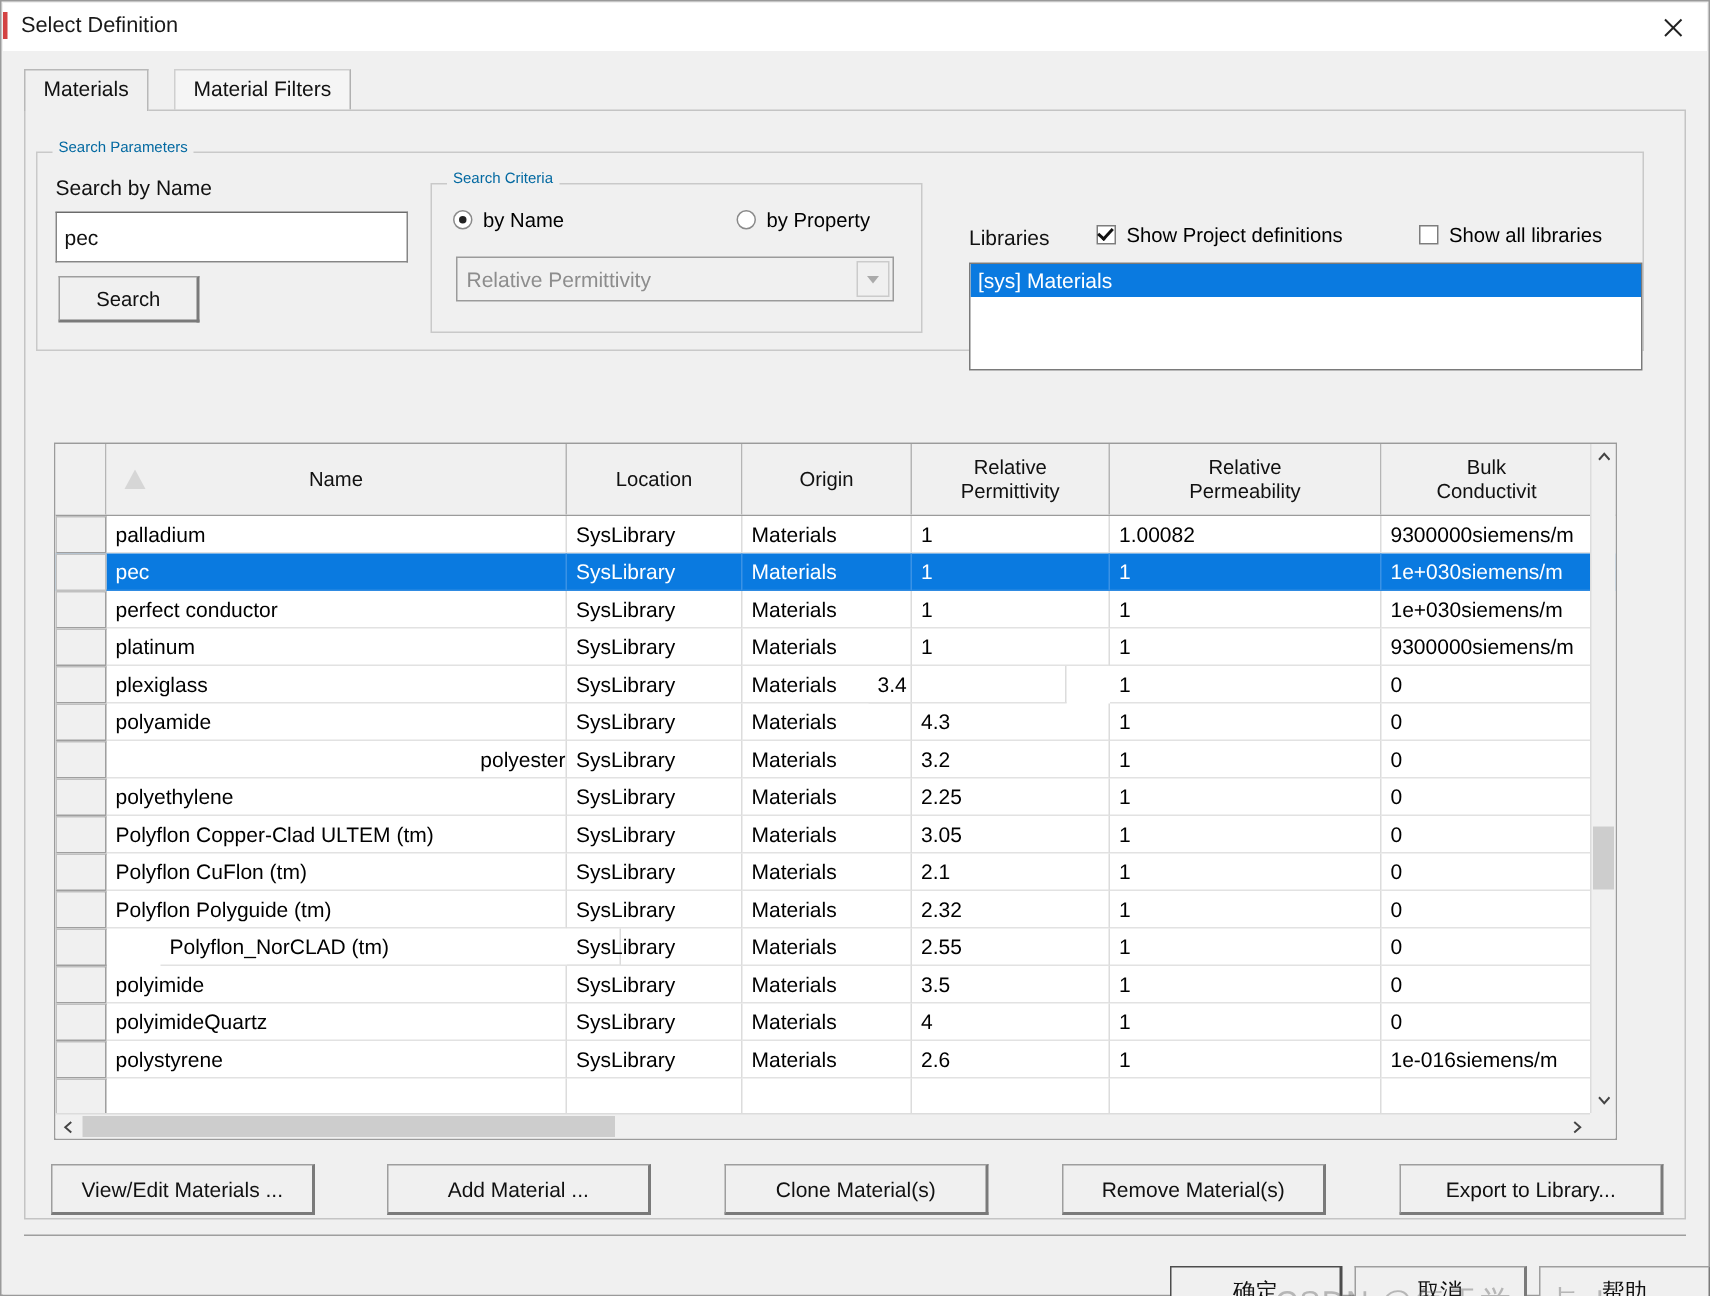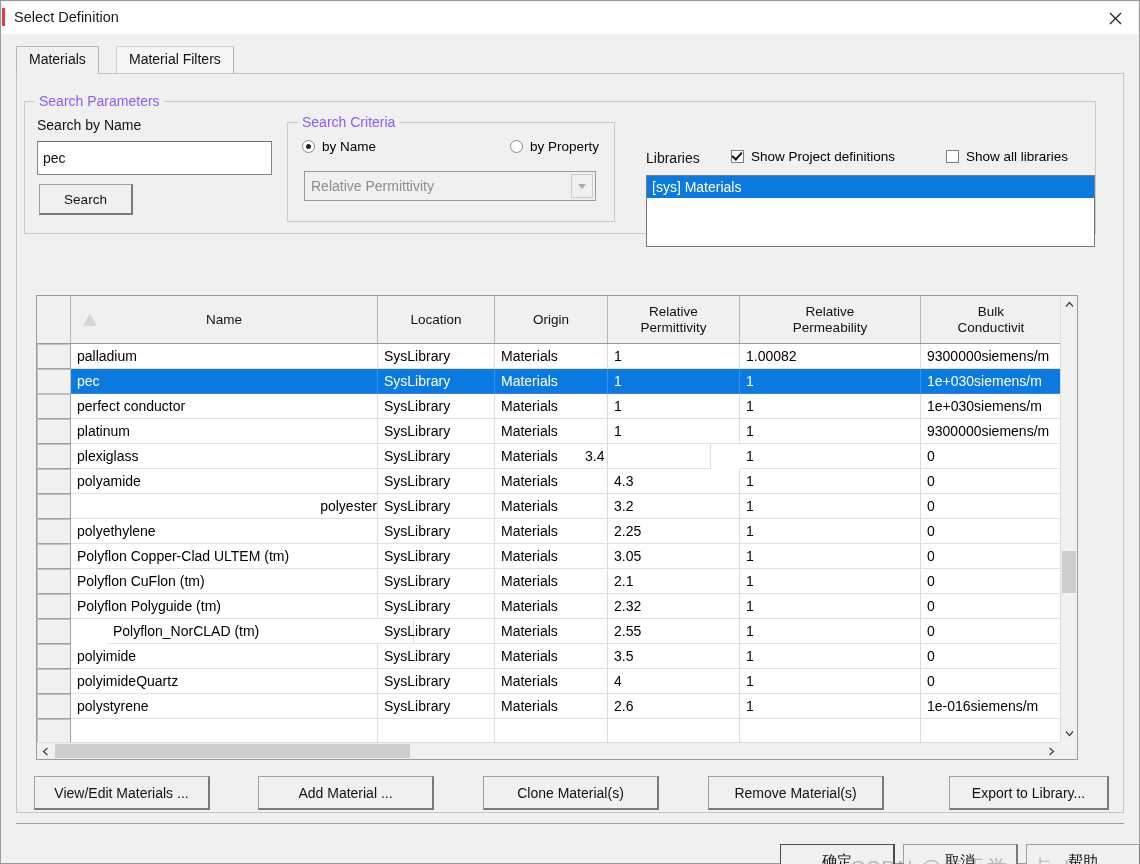--- a/index.html
+++ b/index.html
@@ -77,21 +77,21 @@
   }
   
   .groupbox{
     position:absolute;
     border:1px solid #c9c9c9;
     box-sizing:border-box;
   }
   .group-title{
     position:absolute;top:-9px;left:10px;
     background:#f0f0f0;padding:0 4px;
-    font-size:14px;color:#8b5cf6;white-space:nowrap;
+    font-size:10px;color:#0369a1;white-space:nowrap;
   }
   
   #search-params{left:22px;top:67px;width:1072px;height:133px;}
   #search-criteria{left:262px;top:20px;width:328px;height:100px;}
 
   .lbl{position:absolute;font-size:14px;color:#111;white-space:nowrap;}
 
   .textbox{
     position:absolute;
     background:#ffffff;
@@ -307,21 +307,21 @@
       <div class="btn" style="left:14px;top:82px;width:94px;height:31px;">Search</div>
 
       <div class="groupbox" id="search-criteria">
         <div class="group-title">Search Criteria</div>
 
         <div class="radio-wrap" style="left:14px;top:16px;">
           <span class="radio checked"></span>
           <span>by Name</span>
         </div>
 
-        <div class="radio-wrap" style="left:222px;top:16px;">
+        <div class="radio-wrap" style="left:203px;top:16px;">
           <span class="radio"></span>
           <span>by Property</span>
         </div>
 
         <div class="combo" style="left:16px;top:48px;width:292px;height:30px;">
           <span>Relative Permittivity</span>
           <span class="combo-arrow">
               <i></i>
             </span>
         </div>
@@ -546,21 +546,21 @@
             </svg>
         </div>
         <div class="corner"></div>
       </div>
     </div>
 
     <div class="btn act-btn" style="left:32px;width:176px;">View/Edit Materials ...</div>
     <div class="btn act-btn" style="left:256px;width:176px;">Add Material ...</div>
     <div class="btn act-btn" style="left:481px;width:176px;">Clone Material(s)</div>
     <div class="btn act-btn" style="left:706px;width:176px;">Remove Material(s)</div>
-    <div class="btn act-btn" style="left:931px;width:160px;margin-left:16px;">Export to Library...</div>
+    <div class="btn act-btn" style="left:931px;width:176px;">Export to Library...</div>
 
     <div class="footer-sep"></div>
 
     <div class="btn footer-btn primary" style="left:778px;width:115px;">确定</div>
     <div class="btn footer-btn" style="left:901px;width:115px;">取消</div>
     <div class="btn footer-btn" style="left:1024px;width:115px;">帮助</div>
 
     <div class="watermark">CSDN @每天学一点zhn</div>
   </div>
 </div>

